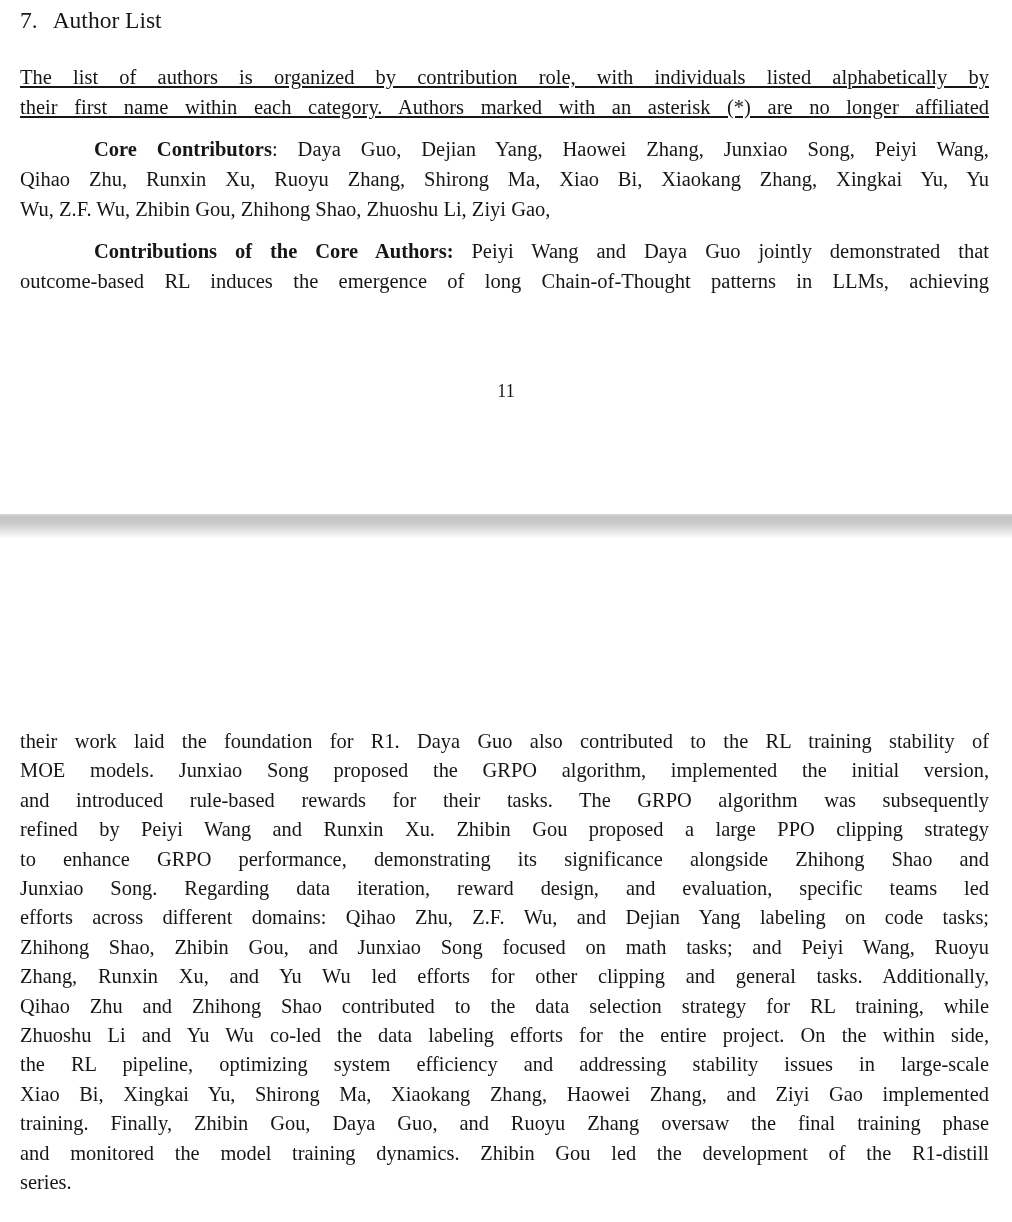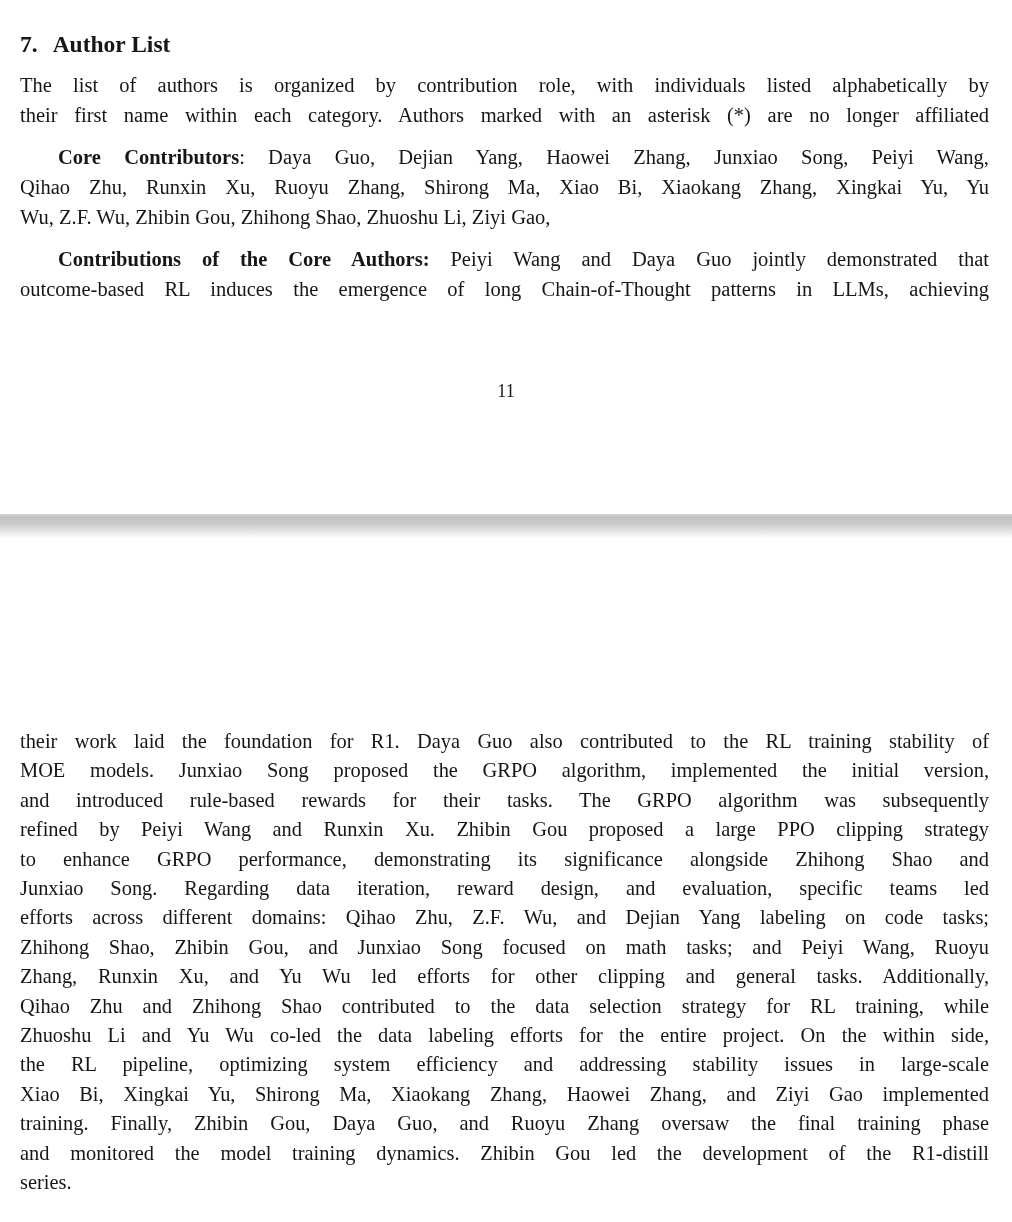--- a/index.html
+++ b/index.html
@@ -6,40 +6,40 @@
     margin: 0; padding: 0;
     width: 1012px; height: 1222px;
     background: #ffffff;
     overflow: hidden;
     font-family: "Liberation Serif", serif;
     color: #161616;
   }
   .page-region { position: absolute; left: 0; width: 100%; }
   #page1 { top: 0; }
   .sec-heading {
-    margin: 29px 23px 0 20px;
+    margin: 5px 23px 0 20px;
     font-size: 23.5px;
-    font-weight: bold;
+    font-weight: normal;
     line-height: 30px;
   }
   .sec-heading .num { margin-right: 15px; }
   .para {
     margin: 0 23px 0 20px;
     font-size: 20.5px;
     line-height: 30px;
   }
-  #page1 .para.first { margin-top: 11px; }
+  #page1 .para.first { margin-top: 27px; text-decoration: underline; }
   #page1 .para + .para { margin-top: 12px; }
   .line {
     text-align: justify;
     text-align-last: justify;
   }
   .line.noj { text-align-last: left; }
   .line.ind { text-indent: 38px; }
-  .bold { font-weight: bold; }
+  .bold { font-weight: bold; margin-left: 36px; }
   .pagenum-wrap {
     position: absolute;
     top: 381px; left: 0; width: 100%;
     text-align: center;
     font-size: 18px;
   }
   .page-divider {
     position: absolute;
     top: 514px; left: 0; width: 100%; height: 24px;
     background: linear-gradient(180deg,

